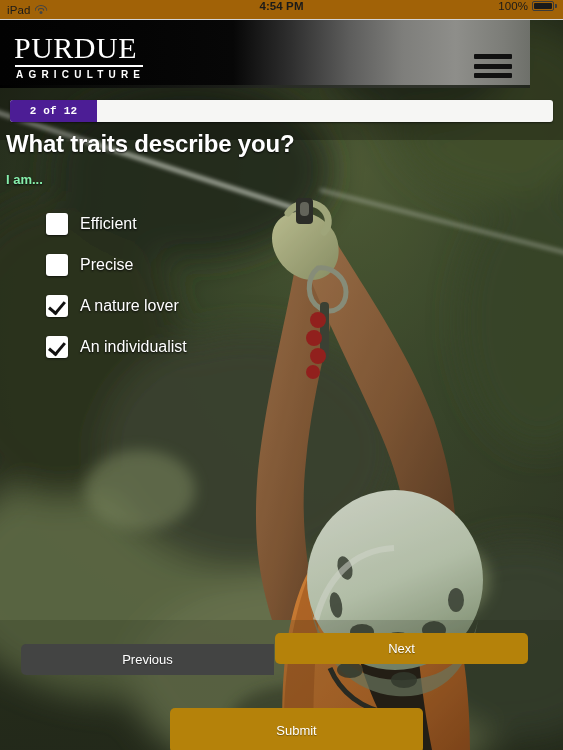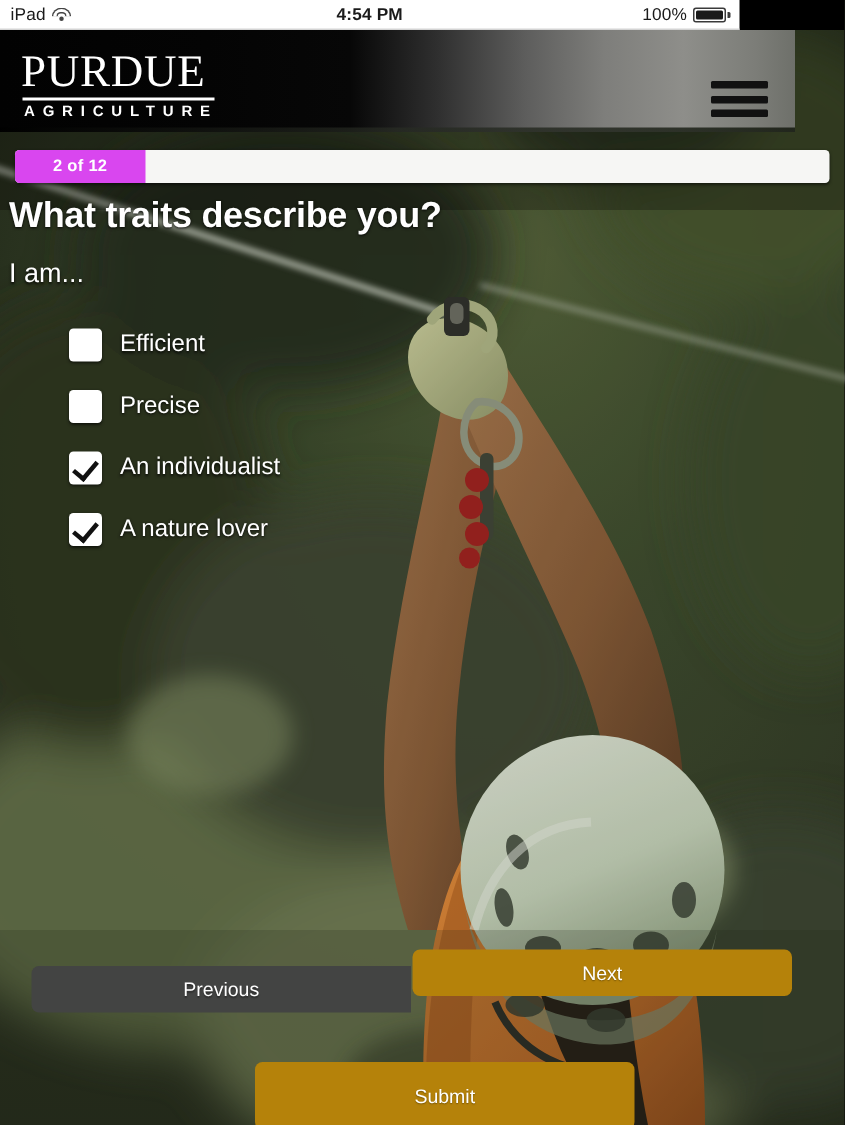--- a/index.html
+++ b/index.html
@@ -6,23 +6,23 @@
   html, body {
     width:563px; height:750px;
     font-family:"Liberation Sans", sans-serif;
     overflow:hidden; background:#000;
   }
 
   #app { position:relative; width:563px; height:750px; overflow:hidden; }
 
   
   .statusbar{
-    position:absolute; top:0; left:0; width:493px; height:20px;
-    background:#ffffff;
-    display:flex; align-items:center;
+    position:absolute; top:0; left:0; width:563px; height:20px;
+    background:#a16207;
+    display:flex; 
     font-size:11.5px; color:#1a1a1a; letter-spacing:.1px;
     border-bottom:1px solid #d4d4d4;
     z-index:40;
   }
   .sb-left{ display:flex; align-items:center; gap:4px; padding-left:7px; }
   .sb-center{ position:absolute; left:0; right:0; text-align:center; font-weight:bold; font-size:11.5px; }
   .sb-right{ position:absolute; right:6px; display:flex; align-items:center; gap:4px; font-size:11.5px; }
   .wifi-ico{ display:inline-block; width:13px; height:10px; position:relative; }
   .wifi-ico i{
     position:absolute; border:1.4px solid #444; border-bottom:none;
@@ -91,21 +91,21 @@
     font-size:11px; font-weight:bold; letter-spacing:.2px;
   }
 
   
   .content{ position:absolute; top:130px; left:0; width:537px; z-index:15; }
   .q-title{
     color:#fff; font-size:24px; font-weight:bold; letter-spacing:-.2px;
     padding:0 0 0 6px; text-shadow:0 1px 2px rgba(0,0,0,.85);
   }
   .q-sub{
-    color:#ffffff; font-size:18px; font-weight:normal;
+    color:#86efac; font-size:13px; font-weight:bold;
     padding:14px 0 0 6px; text-shadow:0 1px 2px rgba(0,0,0,.85);
   }
 
   .options{ padding:16px 0 0 46px; }
   .option{
     display:flex; align-items:center; height:41px; cursor:pointer; width:300px;
   }
   .cbox{
     width:22px; height:22px; background:#fff; border-radius:3px;
     box-shadow:0 1px 2px rgba(0,0,0,.6);
@@ -298,45 +298,45 @@
       <div class="logo-sub">AGRICULTURE</div>
     </div>
     <div class="hamburger">
       <span></span>
         <span></span>
         <span></span>
     </div>
   </div>
 
   <div class="progress-wrap">
-    <div class="progress-fill" id="progress-fill" style="width: 16%; background: #d946ef;">
+    <div class="progress-fill" id="progress-fill" style="width: 16%; background: #4c1d95; font-family: Liberation Mono, monospace;">
       <span>2 of 12</span>
     </div>
   </div>
 
   <div class="content">
     <div class="q-title">What traits describe you?</div>
     <div class="q-sub">I am...</div>
 
     <div class="options" id="options">
         <div class="option">
           <span class="cbox"></span>
           <span class="opt-label">Efficient</span>
         </div>
         <div class="option">
           <span class="cbox"></span>
           <span class="opt-label">Precise</span>
         </div>
         <div class="option">
           <span class="cbox on"></span>
-          <span class="opt-label">An individualist</span>
+          <span class="opt-label">A nature lover</span>
         </div>
         <div class="option">
           <span class="cbox on"></span>
-          <span class="opt-label">A nature lover</span>
+          <span class="opt-label">An individualist</span>
         </div>
       </div>
   </div>
 
   <div class="btn-row">
     <div class="btn btn-prev">Previous</div>
     <div class="btn btn-next">Next</div>
   </div>
   <div class="btn btn-submit">Submit</div>
 

